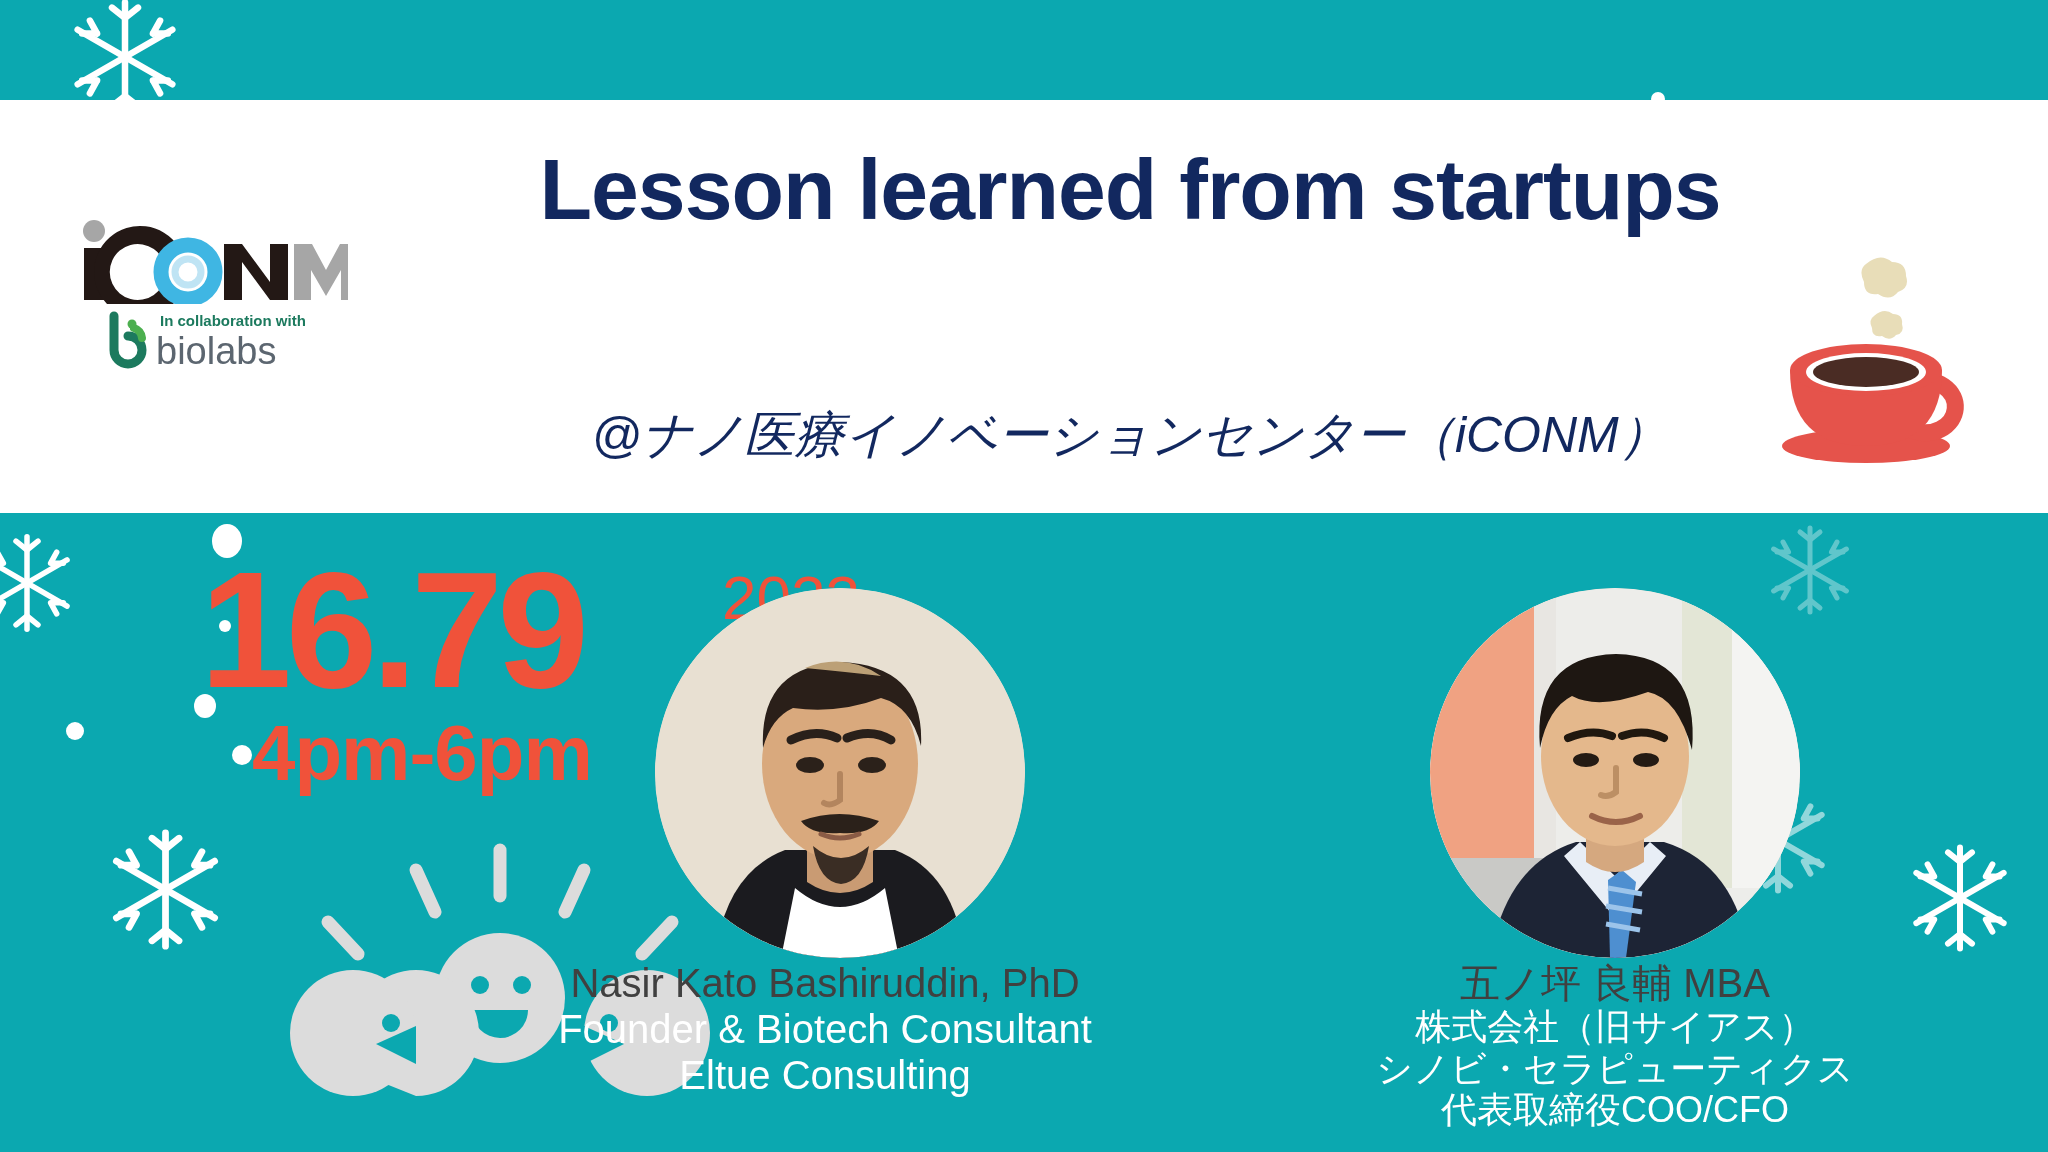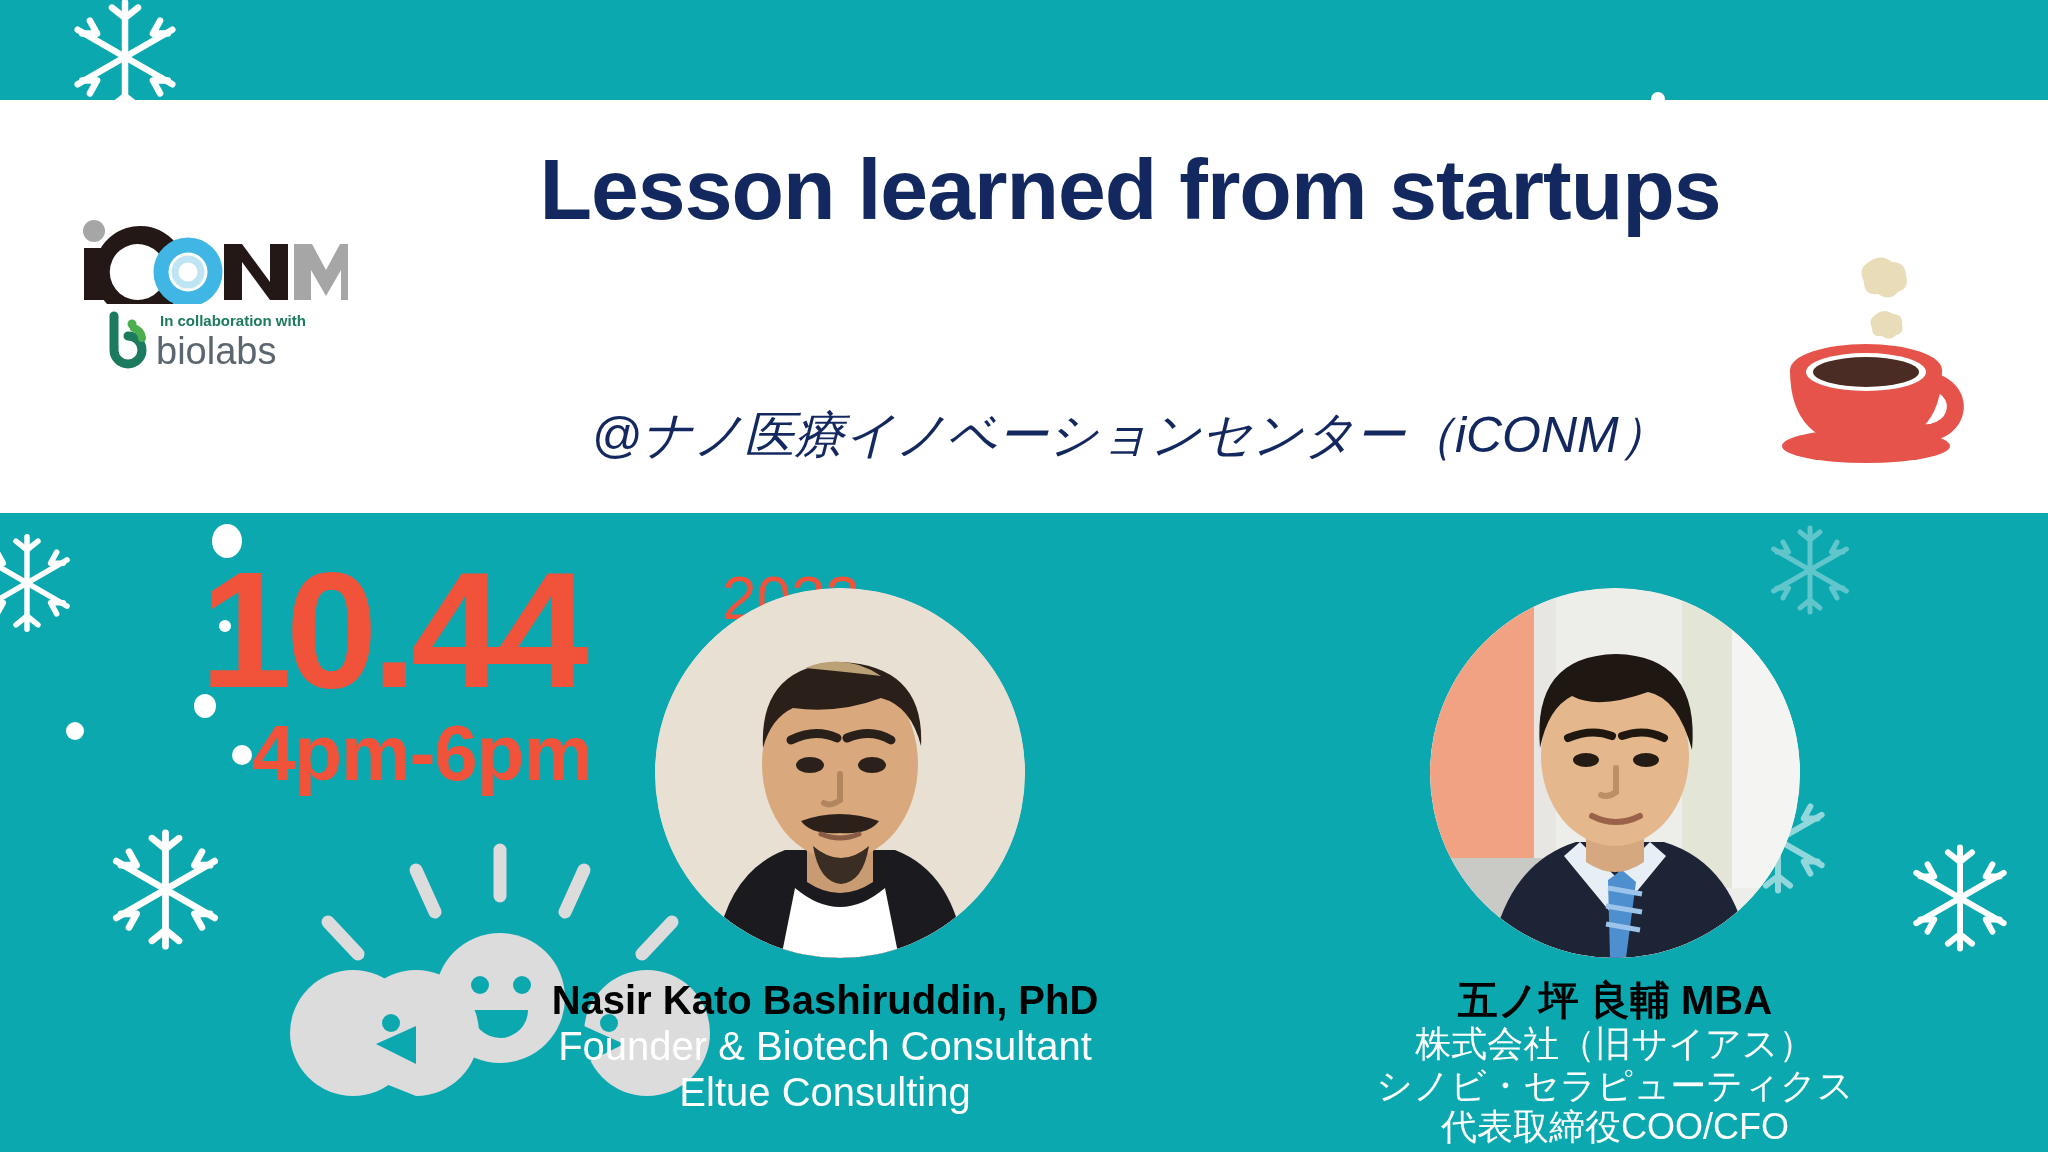--- a/index.html
+++ b/index.html
@@ -79,22 +79,22 @@
 
   
   .speaker{position:absolute;text-align:center;}
   .avatar{
     border-radius:50%;
     overflow:hidden;
     background:#E7E0D3;
     position:relative;
   }
   .sp-name{
-    color:#000000;font-weight:bold;line-height:1.12;
-    margin-top:20px;
+    color:#404040;font-weight:normal;line-height:1.12;
+    margin-top:3px;
   }
   .sp-line{color:#ffffff;line-height:1.16;font-weight:normal;}
 
   #speaker-1{left:580px;top:588px;width:520px;}
   #speaker-1 .avatar{width:370px;height:370px;margin:0 auto;}
   #speaker-1 .sp-name{font-size:40px;white-space:nowrap;margin-left:-30px;}
   #speaker-1 .sp-line{font-size:40px;white-space:nowrap;margin-left:-30px;}
 
   #speaker-2{left:1355px;top:588px;width:520px;}
   #speaker-2 .avatar{width:370px;height:370px;margin:0 auto;}
@@ -245,21 +245,21 @@
 
     <path d="M20 120 q0 76 76 76 q76 0 76 -76 Z" fill="#E5534B"></path>
 
     <ellipse cx="96" cy="120" rx="76" ry="26" fill="#E5534B"></ellipse>
     <ellipse cx="96" cy="122" rx="60" ry="19" fill="#FFFFFF"></ellipse>
 
     <ellipse cx="96" cy="122" rx="53" ry="15" fill="#4A2C24"></ellipse>
   </svg>
 
   <div id="date-block">
-    <div id="date-main">10.44</div>
+    <div id="date-main">16.79</div>
     <div id="date-year">2023</div>
     <div id="date-dow">FRI</div>
     <div id="date-time">4pm-6pm</div>
   </div>
 
   <svg id="faces" viewBox="0 0 420 300">
     <g stroke="#DCDCDC" stroke-width="13" stroke-linecap="round">
       <line x1="210" y1="12" x2="210" y2="58"></line>
       <line x1="126" y1="32" x2="145" y2="74"></line>
       <line x1="294" y1="32" x2="275" y2="74"></line>

